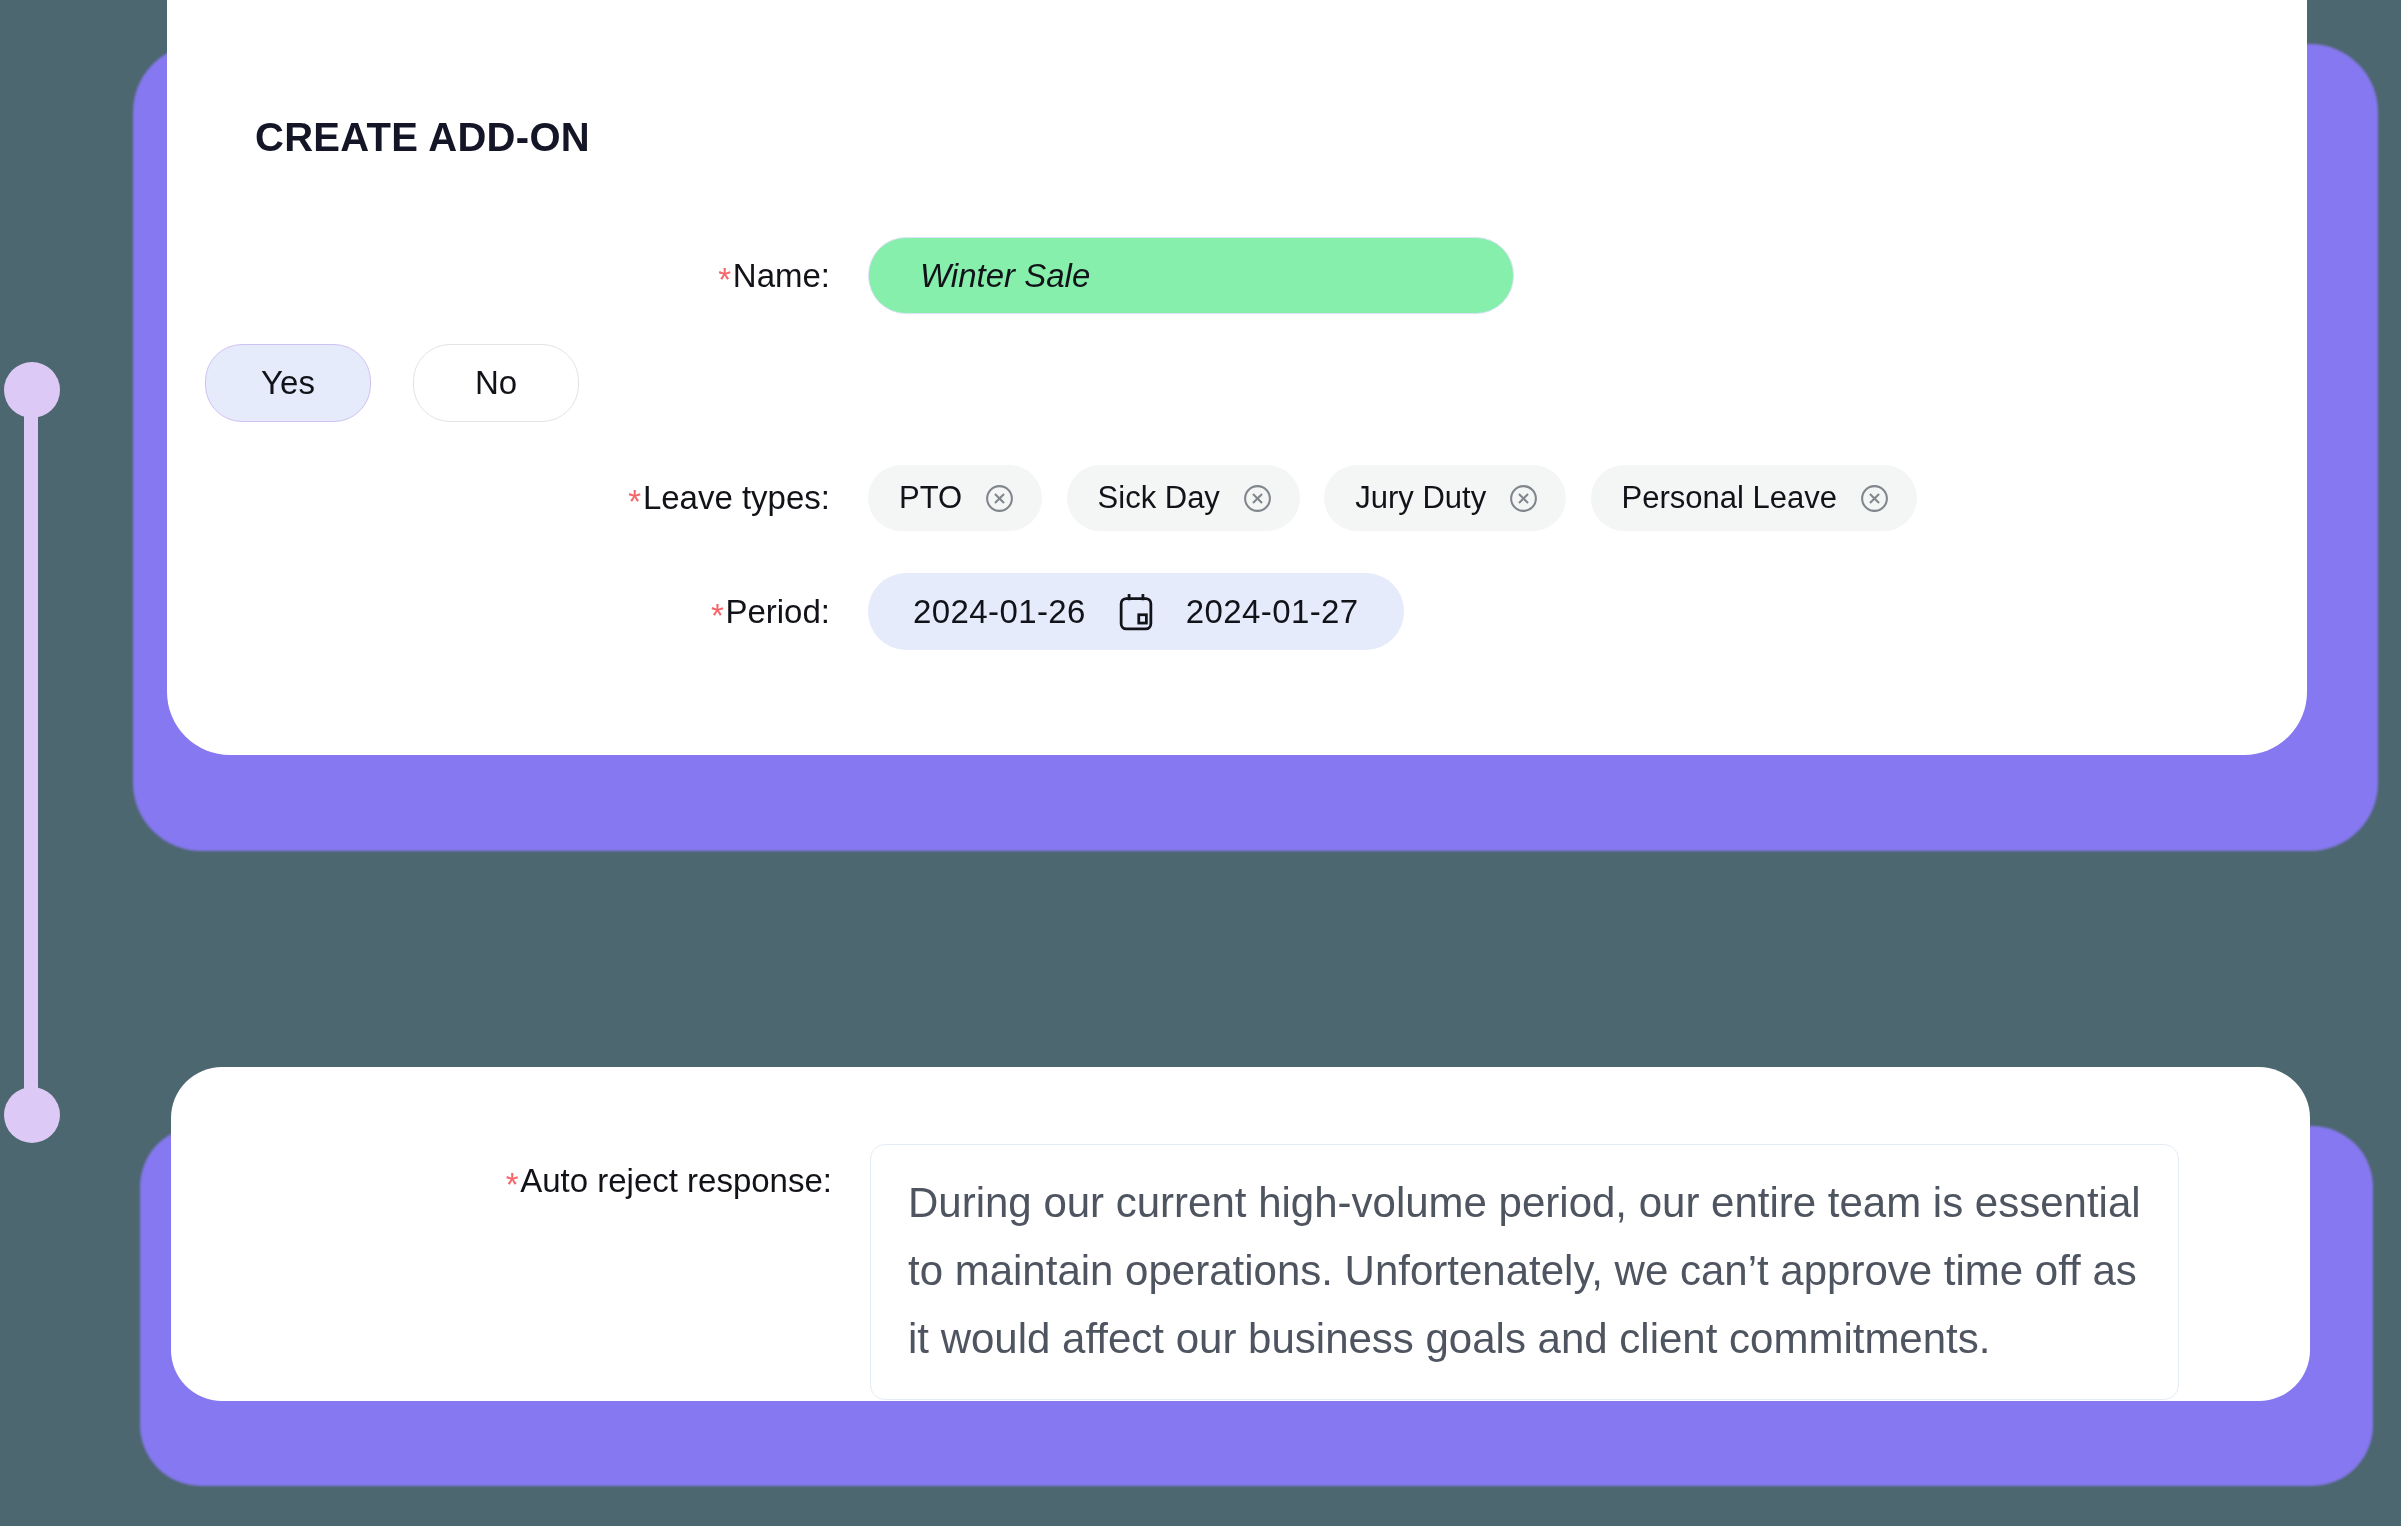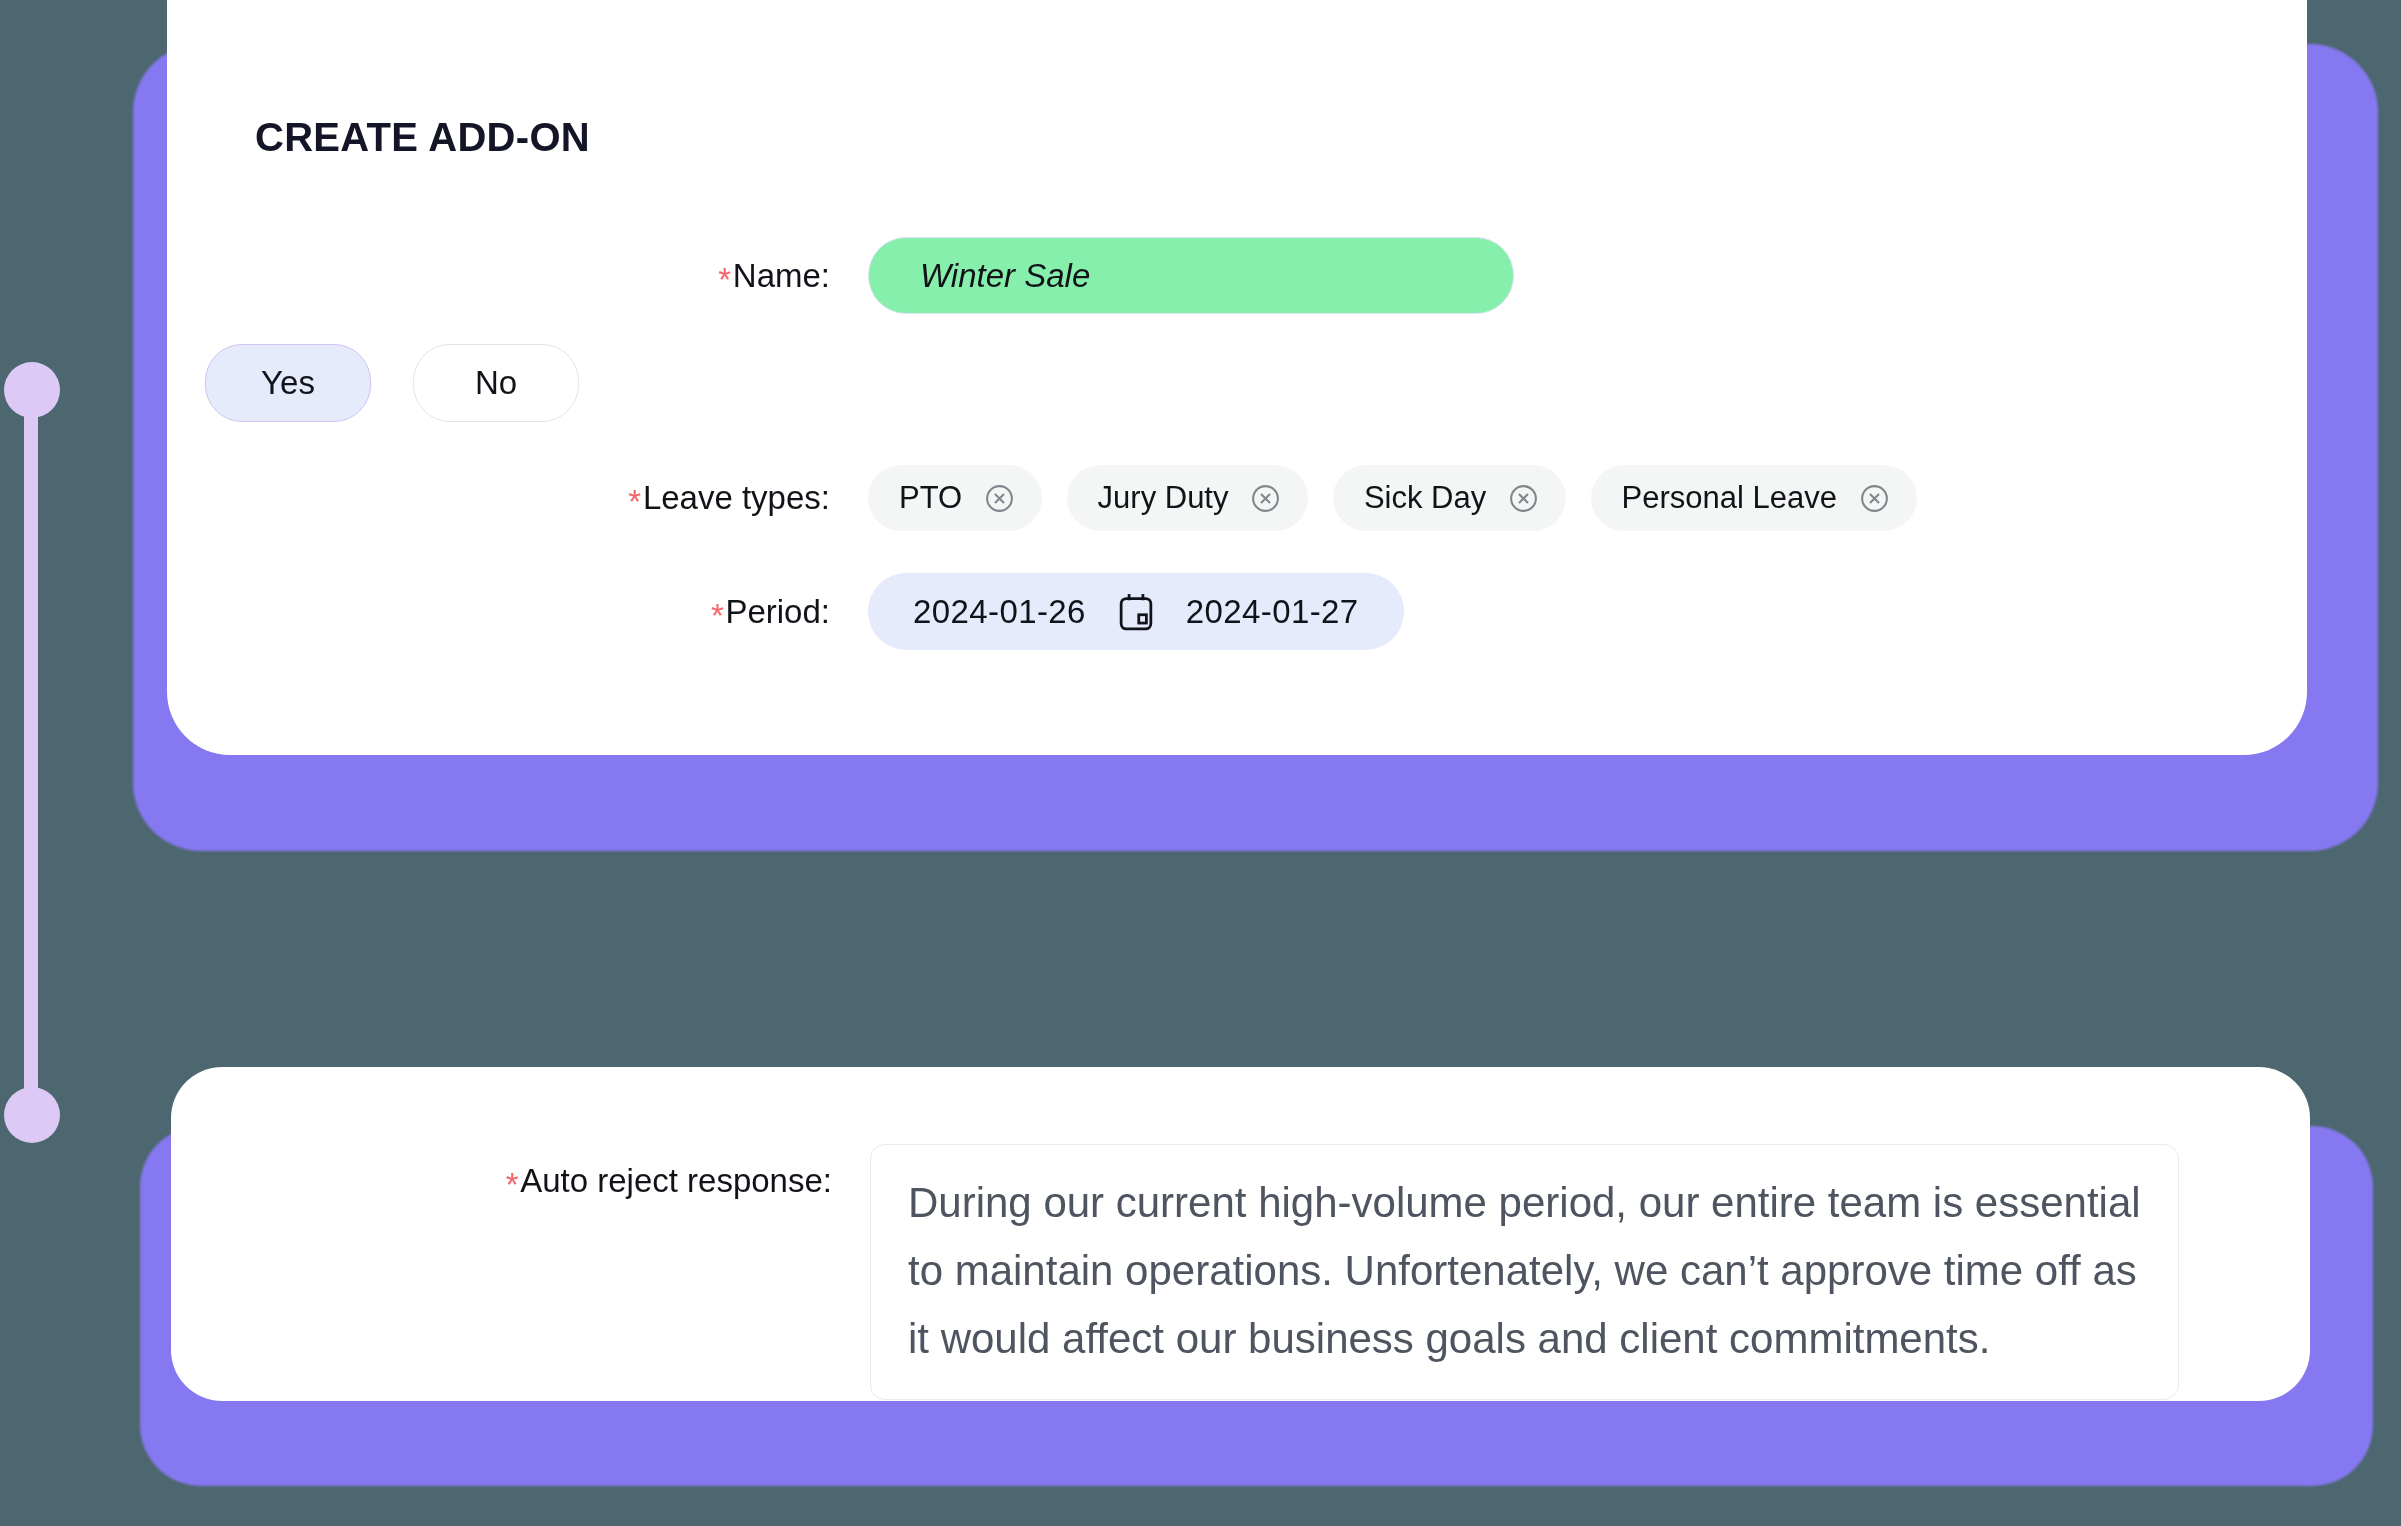--- a/index.html
+++ b/index.html
@@ -333,32 +333,32 @@
               <span class="tag-x">
                 <svg viewBox="0 0 24 24" width="33" height="33" fill="none" stroke="#80868c" stroke-width="1.5">
                   <circle cx="12" cy="12" r="9"></circle>
                   <line x1="8.7" y1="8.7" x2="15.3" y2="15.3"></line>
                   <line x1="15.3" y1="8.7" x2="8.7" y2="15.3"></line>
                 </svg>
               </span>
             </div>
 
             <div class="tag">
-              <span>Jury Duty</span>
+              <span>Sick Day</span>
               <span class="tag-x">
                 <svg viewBox="0 0 24 24" width="33" height="33" fill="none" stroke="#80868c" stroke-width="1.5">
                   <circle cx="12" cy="12" r="9"></circle>
                   <line x1="8.7" y1="8.7" x2="15.3" y2="15.3"></line>
                   <line x1="15.3" y1="8.7" x2="8.7" y2="15.3"></line>
                 </svg>
               </span>
             </div>
 
             <div class="tag">
-              <span>Sick Day</span>
+              <span>Jury Duty</span>
               <span class="tag-x">
                 <svg viewBox="0 0 24 24" width="33" height="33" fill="none" stroke="#80868c" stroke-width="1.5">
                   <circle cx="12" cy="12" r="9"></circle>
                   <line x1="8.7" y1="8.7" x2="15.3" y2="15.3"></line>
                   <line x1="15.3" y1="8.7" x2="8.7" y2="15.3"></line>
                 </svg>
               </span>
             </div>
 
             <div class="tag">

